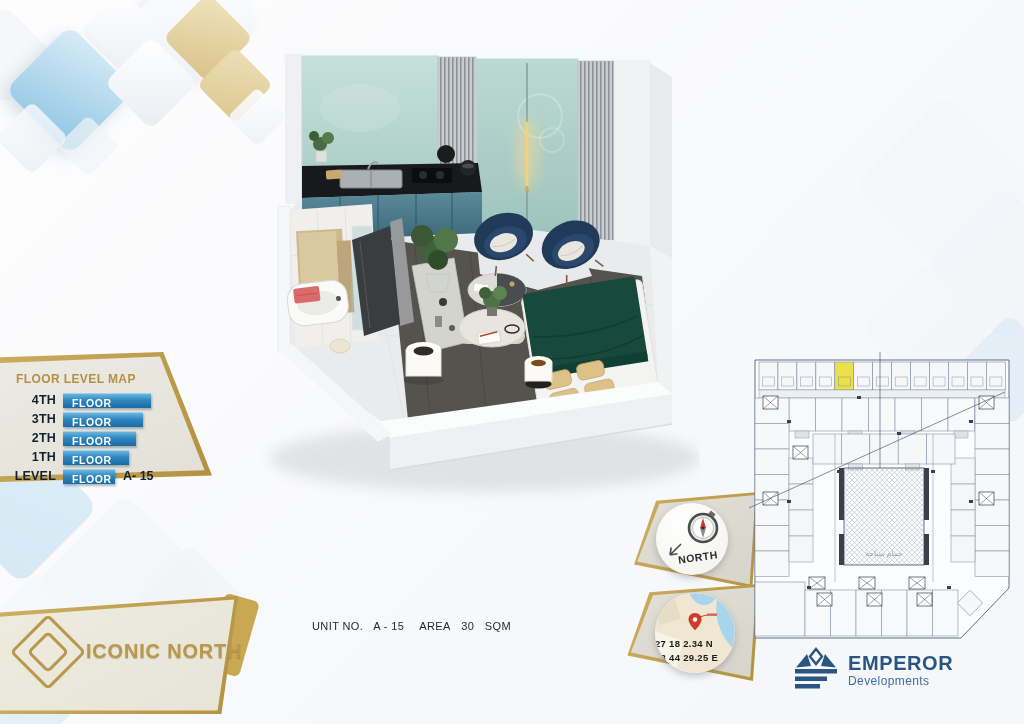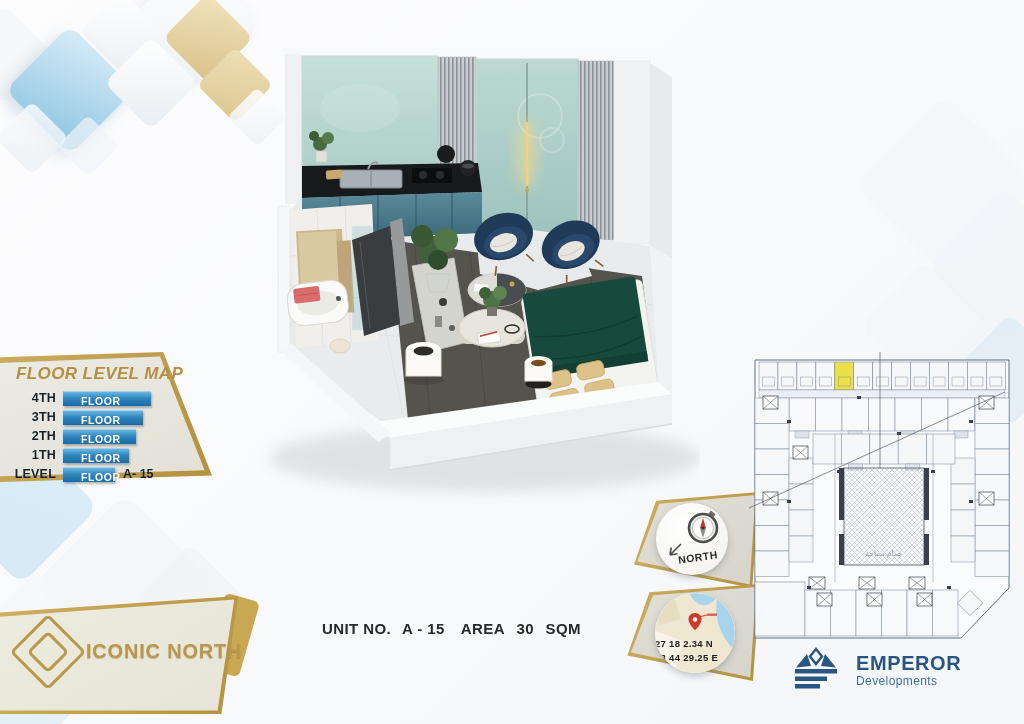--- a/index.html
+++ b/index.html
@@ -8,27 +8,27 @@
          background:linear-gradient(135deg,#fdfdfe 0%,#f8f9fb 55%,#f4f6f9 100%);}
   .dm{position:absolute;transform:rotate(45deg);border-radius:14%;}
 
   
   .flp{position:absolute;left:0;top:352px;width:212px;height:130px;}
   .flp .gold{position:absolute;inset:0;background:linear-gradient(120deg,#cbab5e,#b3913f);
     clip-path:polygon(0% 4%,77% 0%,100% 95%,0% 100%);}
   .flp .inner{position:absolute;inset:0;background:linear-gradient(160deg,#ecebe4,#e2e0d6);
     clip-path:polygon(0% 8.5%,75.5% 3.5%,96.5% 91%,0% 95.5%);}
   .flp .content{position:absolute;left:14px;top:12px;}
-  .flp-title{font-size:17px;font-weight:bold;color:#b49043;letter-spacing:.4px;margin:0 0 6px 2px;font-style:italic;}
+  .flp-title{font-size:12px;font-weight:bold;color:#b49043;letter-spacing:.4px;margin:8px 0 6px 2px;}
   .flr-row{display:flex;align-items:center;margin:3px 0;height:16px;}
   .flr-lvl{width:42px;text-align:right;font-size:12.5px;font-weight:800;color:#15202d;letter-spacing:.2px;}
   .flr-bar{position:relative;margin-left:7px;height:15px;line-height:15px;
     background:linear-gradient(180deg,#6ab5e0 0%,#2f86be 45%,#1b6aa4 100%);
     border-top:1px solid #9ed2ef;box-shadow:1px 2px 2px rgba(40,70,95,.35);}
-  .flr-bar span{font-size:10.5px;font-weight:bold;color:#fff;padding-left:18px;letter-spacing:.6px;}
+  .flr-bar span{font-size:10.5px;font-weight:bold;color:#fff;padding-left:9px;letter-spacing:.6px;}
   .flr-bar::after{content:'';position:absolute;right:-5px;top:3px;width:6px;height:100%;
     background:#9fb4c2;transform:skewY(38deg);z-index:-1;}
   .flr-row:nth-child(1) .flr-bar{width:88px;}
   .flr-row:nth-child(2) .flr-bar{width:80px;}
   .flr-row:nth-child(3) .flr-bar{width:73px;}
   .flr-row:nth-child(4) .flr-bar{width:66px;}
   .flr-row:nth-child(5) .flr-bar{width:52px;}
   .flr-unit{margin-left:8px;font-size:12.5px;font-weight:800;color:#15202d;}
 
   
@@ -36,21 +36,21 @@
   .irp .fold1{position:absolute;left:214px;top:0px;width:36px;height:78px;background:#c8a853;transform:rotate(16deg);border-radius:6px;}
   .irp .gold{position:absolute;inset:0;background:linear-gradient(115deg,#cfb061,#b2903e);
     clip-path:polygon(0% 14%,93% 0%,86.5% 100%,0% 100%);}
   .irp .inner{position:absolute;inset:0;background:linear-gradient(150deg,#edecdf,#e6e4d6);
     clip-path:polygon(0% 17.5%,91.5% 3%,85% 97%,0% 97%);}
   .ir-dia{position:absolute;border:3px solid #b9974d;transform:rotate(45deg);border-radius:5px;}
   .ir-text{position:absolute;left:86px;top:44px;font-size:20px;font-weight:bold;color:#b9974d;
     letter-spacing:.8px;text-shadow:0 1px 1px rgba(120,90,30,.35);}
 
   
-  .unit-info{position:absolute;left:322px;top:620px;font-size:15px;font-weight:700;color:#26292d;letter-spacing:.4px;}
+  .unit-info{position:absolute;left:312px;top:620px;font-size:11px;font-weight:400;color:#26292d;letter-spacing:.4px;}
   .unit-info span{margin-right:12px;}
   .unit-info .tight{margin-right:7px;}
 
   
   .cpanel{position:absolute;left:634px;top:492px;width:130px;height:98px;}
   .cpanel .gold{position:absolute;inset:0;background:linear-gradient(115deg,#cdae5f,#b3913f);
     clip-path:polygon(17% 9%,96% 0%,91% 98%,0% 74%);}
   .cpanel .inner{position:absolute;inset:0;background:linear-gradient(150deg,#e2e0d7,#d6d4ca);
     clip-path:polygon(19.5% 12%,93.5% 3%,89% 94.5%,2.5% 71%);}
   .ppanel{position:absolute;left:626px;top:582px;width:138px;height:102px;}
@@ -59,21 +59,21 @@
   .ppanel .inner{position:absolute;inset:0;background:linear-gradient(150deg,#e2e0d7,#d6d4ca);
     clip-path:polygon(19.5% 13%,94.5% 5%,90% 93.5%,3.5% 69%);}
   .circ{position:absolute;border-radius:50%;background:radial-gradient(circle at 38% 32%,#ffffff,#f2f1ed);
     box-shadow:0 3px 7px rgba(90,95,105,.35);}
   .north-label{position:absolute;left:22px;top:48px;font-size:10.5px;font-weight:bold;color:#2c2c2c;
     transform:rotate(-8deg);letter-spacing:.5px;}
   .coords{position:absolute;left:0;top:44px;width:100%;text-align:left;font-size:9.5px;font-weight:800;color:#1c1c1c;line-height:14px;letter-spacing:.3px;}
 
   
   .dev{position:absolute;left:792px;top:647px;display:flex;align-items:flex-start;}
-  .dev-texts{margin-left:16px;margin-top:6px;}
+  .dev-texts{margin-left:8px;margin-top:6px;}
   .dev-name{font-size:20px;font-weight:800;color:#2a5580;letter-spacing:.6px;line-height:20px;}
   .dev-sub{font-size:12px;font-weight:500;color:#3e6fa0;letter-spacing:.4px;line-height:16px;}
 
   .plan-wrap{position:absolute;left:747px;top:350px;width:270px;height:300px;}
 </style>
 </head>
 <body>
 
 <div class="stage">
 

